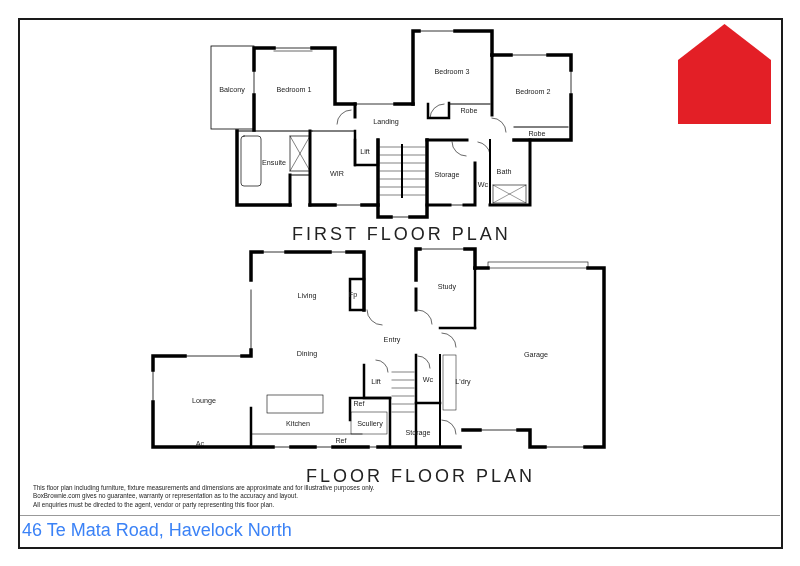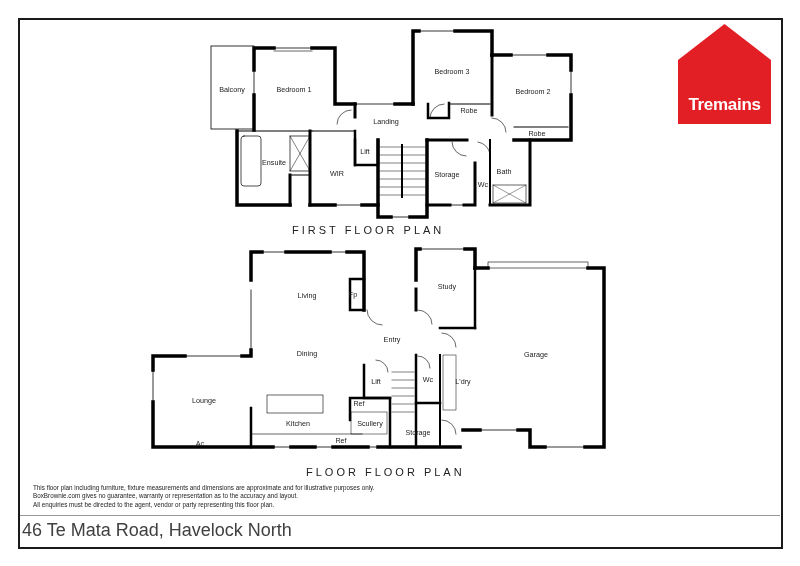--- a/index.html
+++ b/index.html
@@ -1,36 +1,35 @@
 <!DOCTYPE html>
 <html><head>
 <meta charset="utf-8">
 <style>
   html, body { margin:0; padding:0; background:#ffffff; }
   body { width:800px; height:566px; position:relative; overflow:hidden; font-family:"Liberation Sans", sans-serif; }
   .frame { position:absolute; left:18px; top:18px; width:761px; height:527px; border:2px solid #1a1a1a; box-sizing:content-box; }
   .divider { position:absolute; left:20px; top:515px; width:760px; height:1px; background:#999; }
-  .address { position:absolute; left:22px; top:520px; font-size:18px; color:#404040; letter-spacing:0; }
-  .plan-title { position:absolute; font-size:11px; letter-spacing:3px; color:#222; }
+  .address { position:absolute; left:22px; top:520px; font-size:18px; color:#3b82f6; letter-spacing:0; }
+  .plan-title { position:absolute; font-size:18px; letter-spacing:3px; color:#222; }
   .disclaimer { position:absolute; left:33px; top:484px; font-size:6.3px; line-height:8.3px; color:#222; }
   .logo { position:absolute; left:678px; top:24px; width:93px; height:100px; }
   .logo-text { position:absolute; left:0; top:71px; width:93px; text-align:center; font-weight:bold; color:#fff; font-size:17px; letter-spacing:-0.3px; }
   svg.plan { position:absolute; left:0; top:0; }
   .room-label { font-family:"Liberation Sans", sans-serif; font-size:7.2px; fill:#222; text-anchor:middle; }
 </style>
 </head>
 <body>
 
 <div class="frame"></div>
 
 <div class="logo">
   <svg width="93" height="100" viewBox="0 0 93 100">
     <polygon points="46.5,0 93,36 93,100 0,100 0,36" fill="#e31f26"></polygon>
   </svg>
-  <div class="logo-text">Tremains</div>
 </div>
 
 <svg class="plan" width="800" height="566" viewBox="0 0 800 566">
   <g fill="none" stroke="#000" stroke-linecap="square">
 
     <rect x="211" y="46" width="43" height="83" stroke-width="0.8"></rect>
 
     <polyline points="254,70 254,48 274,48" stroke-width="3.5"></polyline>
     <polyline points="312,48 335,48 335,104 355,104" stroke-width="3.5"></polyline>
     <line x1="254" y1="95" x2="254" y2="130" stroke-width="3.5"></line>

